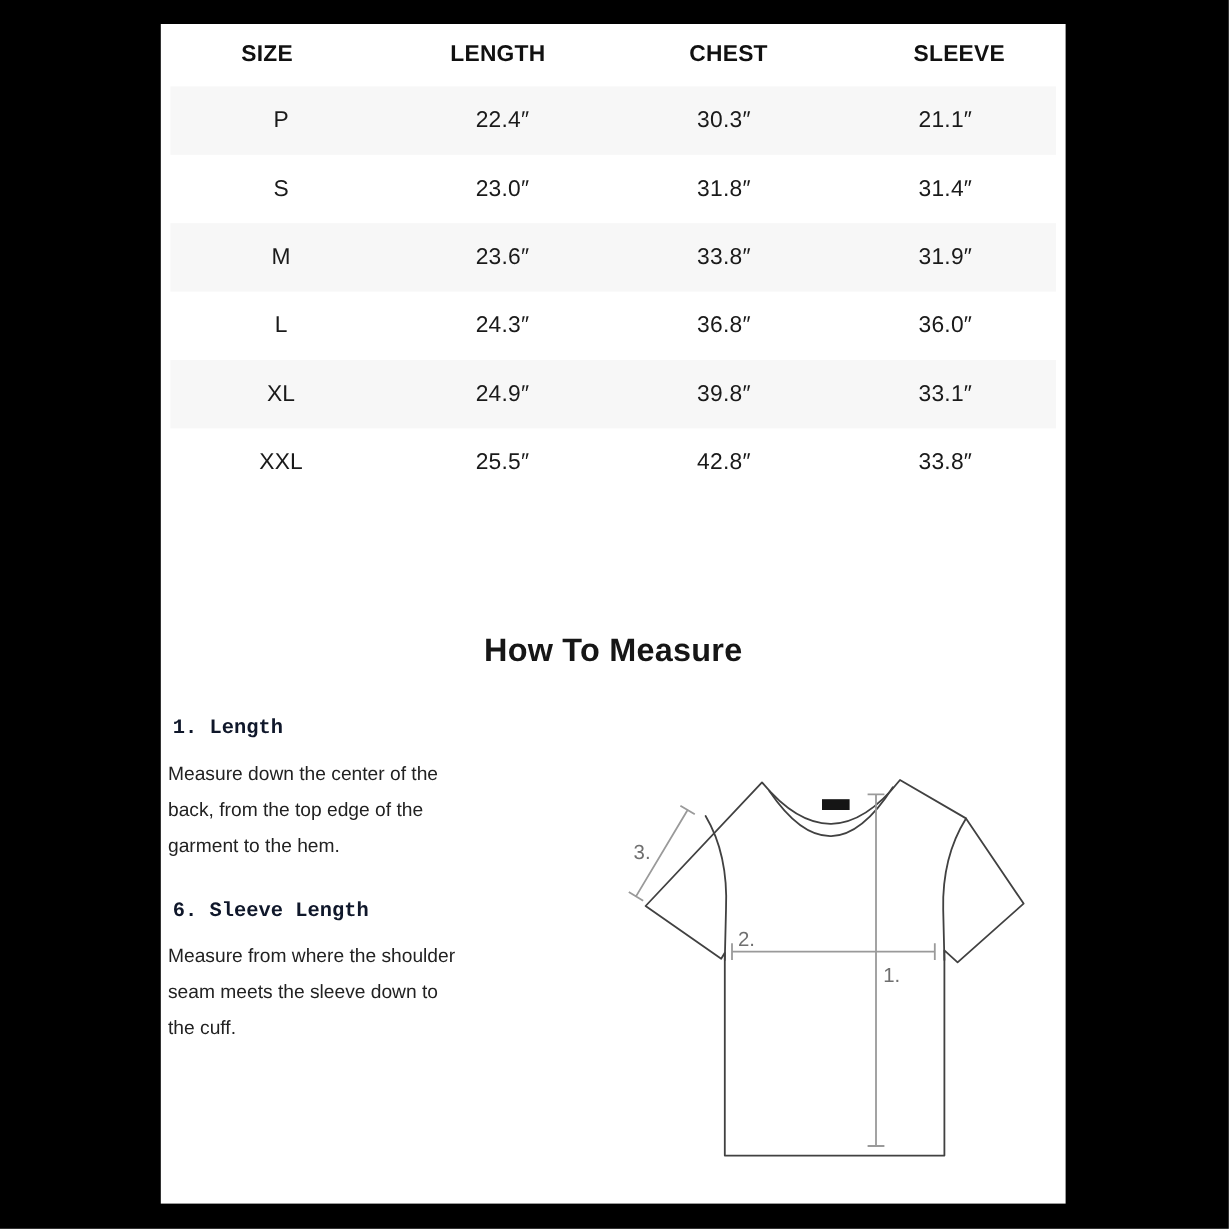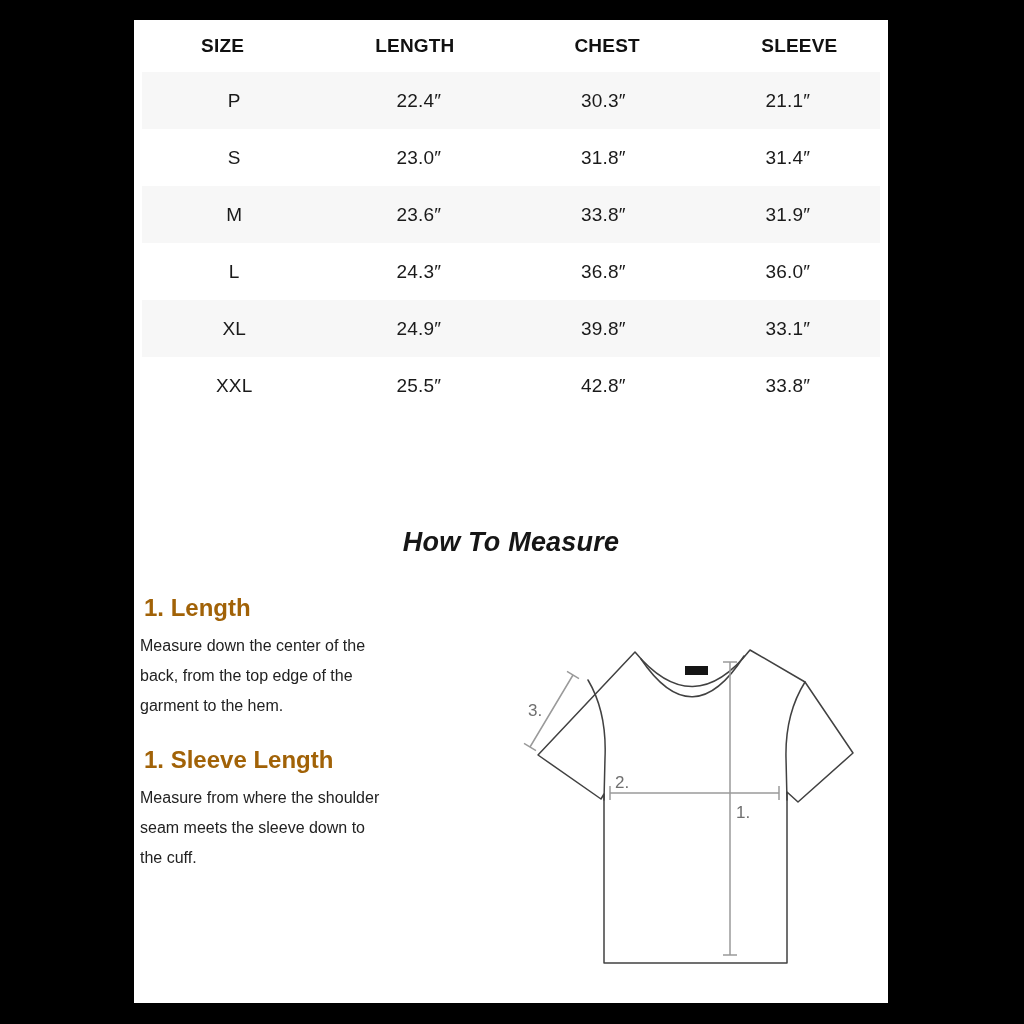--- a/index.html
+++ b/index.html
@@ -24,26 +24,25 @@
     text-align:center;font-size:19px;color:#1a1a1a;letter-spacing:.2px;
   }
   .trow.header .tcell{font-weight:600;color:#111;}
   .trow.stripe{background:#f7f7f7;}
 
   
   .howto-title{
     position:absolute;top:507px;left:0;width:100%;margin:0;
     text-align:center;font-size:27px;font-weight:600;color:#161616;
     letter-spacing:.2px;
-    font-style:italic;
   }
   .instructions{position:absolute;left:6px;top:575px;width:372px;}
   .instructions h3{
     margin:0 0 10px;padding-left:4px;
-    font-size:24px;line-height:26px;font-weight:600;color:#a16207;
+    font-size:17px;line-height:26px;font-weight:600;color:#0f172a;font-family:Liberation Mono, monospace;
   }
   .instructions p{
     margin:0 0 26px;
     font-size:16px;line-height:30px;color:#222;
     white-space:pre-line;
   }
 
   
   .diagram{position:absolute;left:366px;top:595px;}
   .shirt-outline{fill:#ffffff;stroke:#414141;stroke-width:1.5;stroke-linejoin:round;}
@@ -105,21 +104,21 @@
   <h2 class="howto-title">How To Measure</h2>
 
   <div class="instructions">
     <section>
       <h3>1. Length</h3>
       <p>Measure down the center of the
 back, from the top edge of the
 garment to the hem.</p>
     </section>
     <section>
-      <h3>1. Sleeve Length</h3>
+      <h3>6. Sleeve Length</h3>
       <p>Measure from where the shoulder
 seam meets the sleeve down to
 the cuff.</p>
     </section>
   </div>
 
   <svg class="diagram" width="388" height="370" viewBox="500 615 388 370" xmlns="http://www.w3.org/2000/svg">
 
     <path class="shirt-outline" d="M635,652
          Q693,722 750,650

